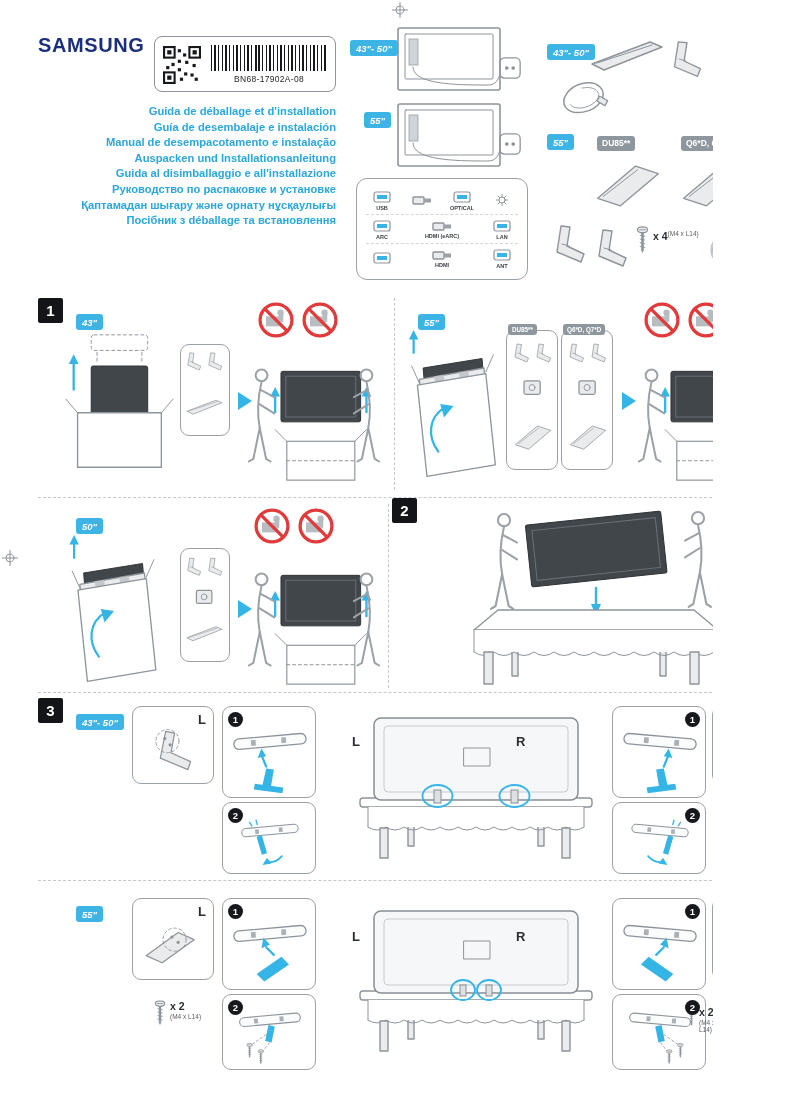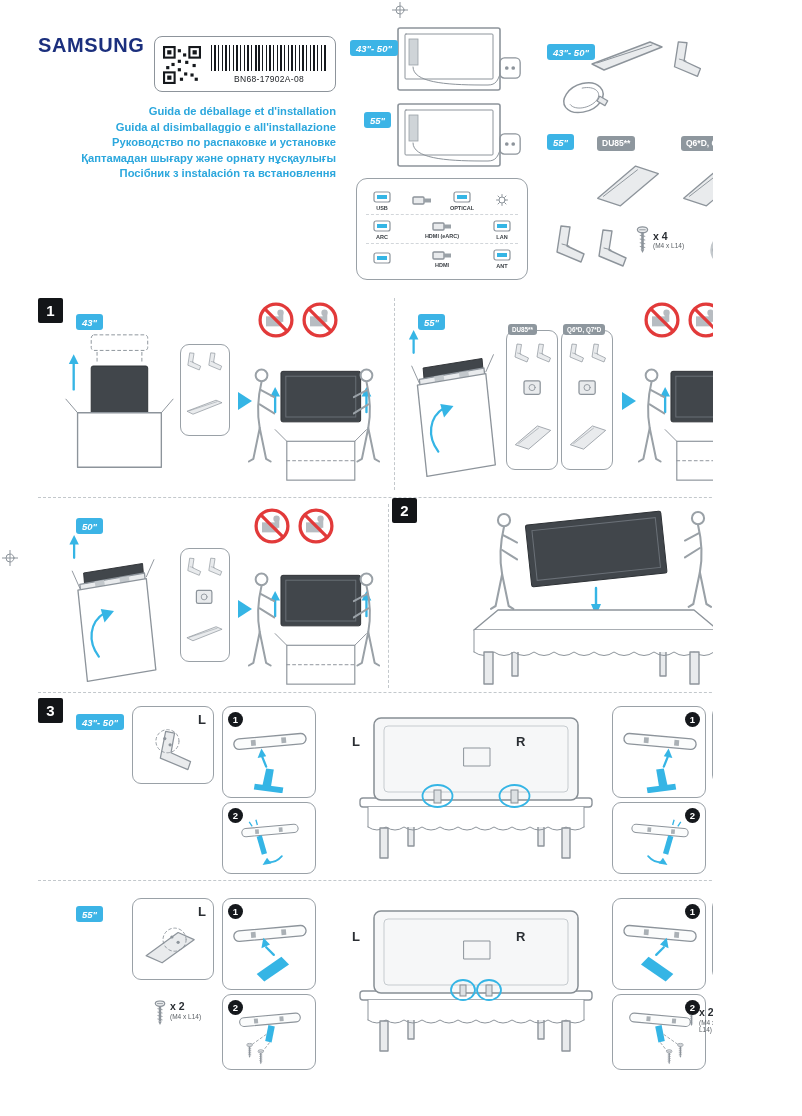--- a/index.html
+++ b/index.html
@@ -273,24 +273,27 @@
   <div class="abs label-box" style="left:154px;top:36px;width:182px;height:56px">
     <svg class="abs" style="left:8px;top:9px" width="38" height="38">
         <use href="#sym-qr"></use>
       </svg>
     <div class="abs barcode" style="left:56px;top:8px;width:116px;height:26px"></div>
     <div class="abs partnum" style="left:56px;top:37px;width:116px">BN68-17902A-08</div>
   </div>
 
   <div class="abs titles" style="left:36px;top:104px;width:300px">
     <div>Guida de déballage et d'installation</div>
+    <div>Guía de desembalaje e instalación</div>
+    <div>Manual de desempacotamento e instalação</div>
+    <div>Auspacken und Installationsanleitung</div>
     <div>Guida al disimballaggio e all'installazione</div>
     <div>Руководство по распаковке и установке</div>
     <div>Қаптамадан шығару және орнату нұсқаулығы</div>
-    <div>Посібник з instalación та встановлення</div>
+    <div>Посібник з déballage та встановлення</div>
   </div>
 
   <div class="badge" style="left:350px;top:40px">43"- 50"</div>
   <svg class="abs" style="left:396px;top:26px" width="130" height="72">
       <use href="#sym-tvback"></use>
     </svg>
   <div class="badge" style="left:364px;top:112px">55"</div>
   <svg class="abs" style="left:396px;top:102px" width="130" height="72">
       <use href="#sym-tvback"></use>
     </svg>
@@ -386,21 +389,21 @@
     </svg>
   <svg class="abs" style="left:548px;top:222px" width="42" height="48">
       <use href="#sym-foot"></use>
     </svg>
   <svg class="abs" style="left:590px;top:226px" width="42" height="48">
       <use href="#sym-foot"></use>
     </svg>
   <svg class="abs" style="left:636px;top:226px" width="13" height="28" viewBox="0 0 14 30">
       <use href="#sym-screw"></use>
     </svg>
-  <div class="abs" style="left:653px;top:230px;display:flex;flex-direction:column">
+  <div class="abs" style="left:653px;top:230px;display:flex;flex-direction:row">
     <span class="xcount">x 4</span>
     <span class="spec">(M4 x L14)</span>
   </div>
   <svg class="abs" style="left:700px;top:224px" width="56" height="50">
       <use href="#sym-ring"></use>
     </svg>
 
   <div class="numsq" style="left:38px;top:298px">1</div>
   <div class="badge" style="left:76px;top:314px">43"</div>
   <svg class="abs" style="left:62px;top:330px" width="112" height="148" viewBox="0 0 115 150">

